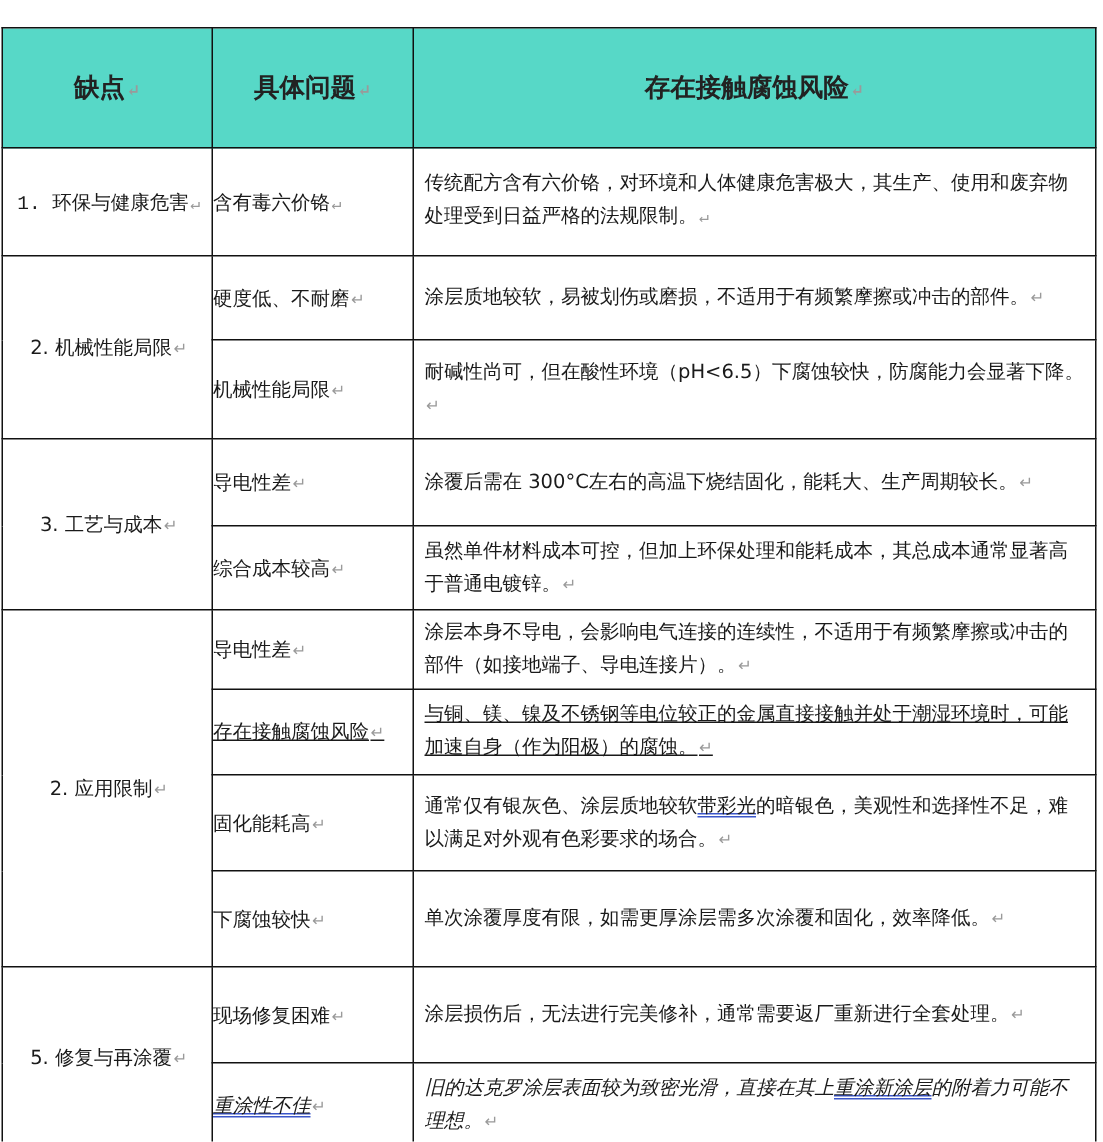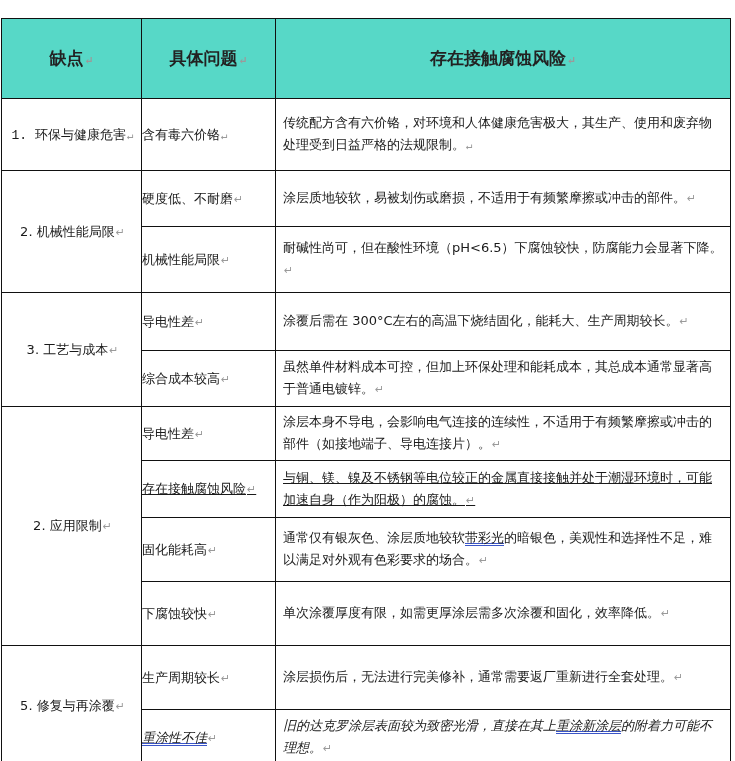--- a/index.html
+++ b/index.html
@@ -68,21 +68,21 @@
       <tr style="height: 64px;">
         <td class="issue"><span>固化能耗高</span><span class="mark">↵</span></td>
         <td class="desc"><span>通常仅有银灰色、涂层质地较软</span><span class="ul">带彩光</span><span>的暗银色，美观性和选择性不足，难以满足对外观有色彩要求的场合。</span><span class="mark">↵</span></td>
       </tr>
       <tr style="height: 64px;">
         <td class="issue"><span>下腐蚀较快</span><span class="mark">↵</span></td>
         <td class="desc"><span>单次涂覆厚度有限，如需更厚涂层需多次涂覆和固化，效率降低。</span><span class="mark">↵</span></td>
       </tr>
       <tr style="height: 64px;">
         <td class="cat" rowspan="2"><span>5. 修复与再涂覆</span><span class="mark">↵</span></td>
-        <td class="issue"><span>生产周期较长</span><span class="mark">↵</span></td>
+        <td class="issue"><span>现场修复困难</span><span class="mark">↵</span></td>
         <td class="desc"><span>涂层损伤后，无法进行完美修补，通常需要返厂重新进行全套处理。</span><span class="mark">↵</span></td>
       </tr>
       <tr style="height: 56px; font-style: italic;">
         <td class="issue"><span class="ul">重涂性不佳</span><span class="mark">↵</span></td>
         <td class="desc"><span>旧的达克罗涂层表面较为致密光滑，直接在其上</span><span class="ul">重涂新涂层</span><span>的附着力可能不理想。</span><span class="mark">↵</span></td>
       </tr>
     </tbody>
 </table>
 
 </body></html>

